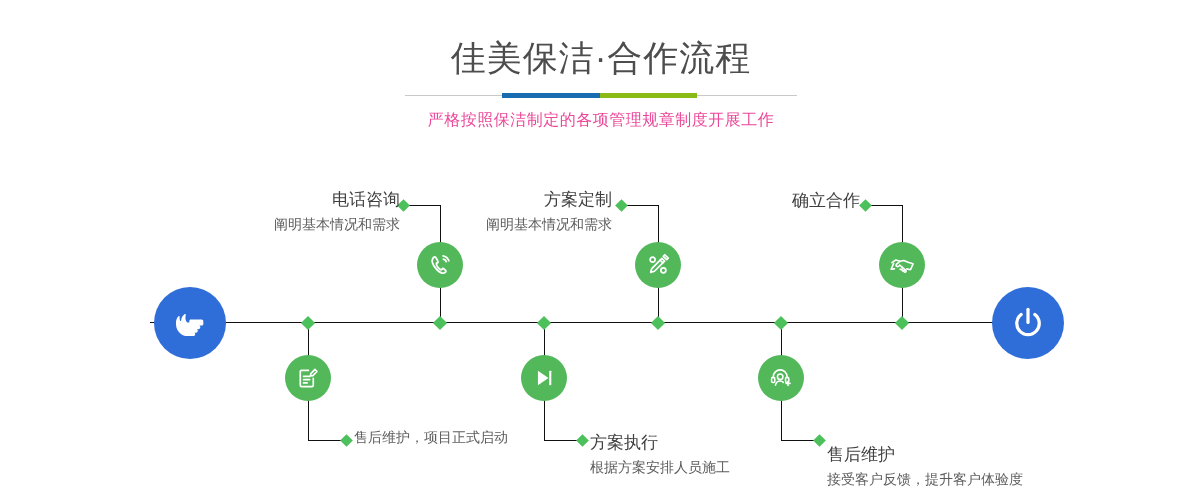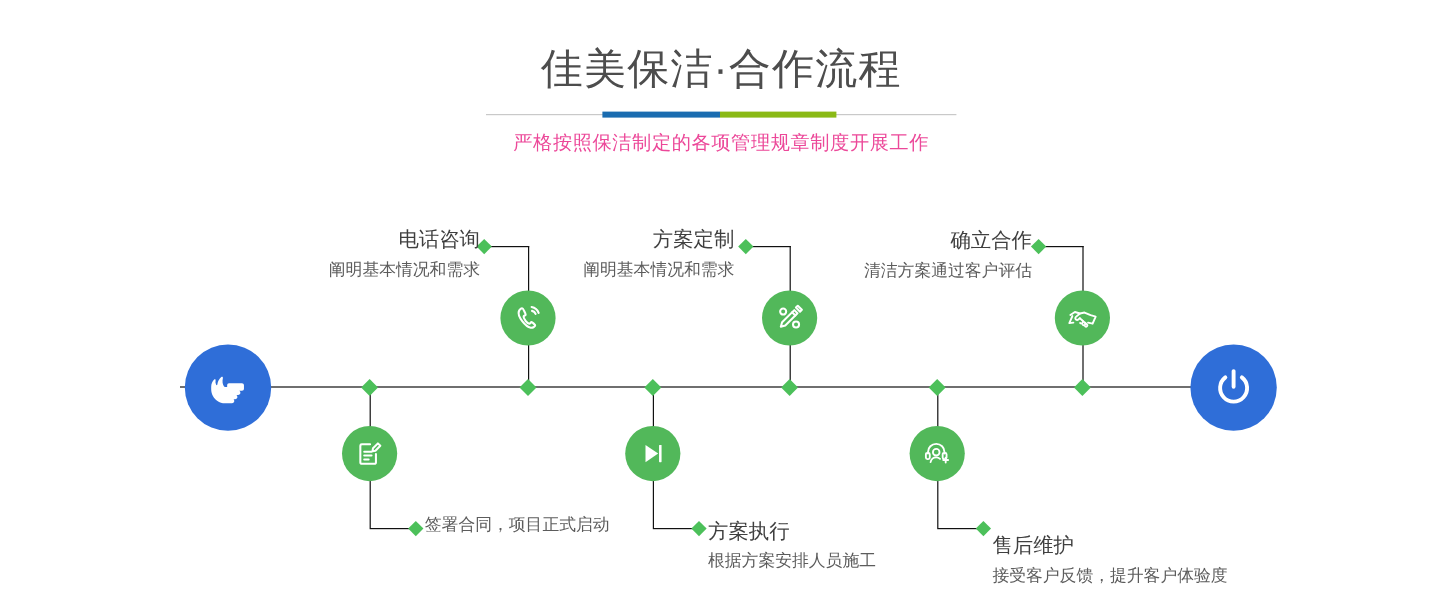--- a/index.html
+++ b/index.html
@@ -226,21 +226,21 @@
         <svg width="26" height="26" viewBox="0 0 32 32" fill="none" stroke="#ffffff" stroke-width="2.1" stroke-linecap="round" stroke-linejoin="round">
           <path d="M22.5 16.5V25a1.5 1.5 0 0 1-1.5 1.5H8A1.5 1.5 0 0 1 6.5 25V8A1.5 1.5 0 0 1 8 6.5h8.5"></path>
           <line x1="10.5" y1="14" x2="18" y2="14"></line>
           <line x1="10.5" y1="18" x2="18" y2="18"></line>
           <line x1="10.5" y1="22" x2="15" y2="22"></line>
           <path d="M19.5 10.5l5-5 2.5 2.5-5 5-3 0.5z"></path>
         </svg>
       </span>
     </div>
     <div class="step-text align-left" style="left:354px; top:424px;">
-      <p class="step-desc">签署合同，项目正式启动</p>
+      <p class="step-desc">售后维护，项目正式启动</p>
     </div>
   </div>
 
   <div class="step">
     <div class="diamond on-axis" style="left:653px; top:318px;"></div>
     <div class="vline" style="left:658px; top:205px; height:117px;"></div>
     <div class="hline" style="left:621px; top:205px; width:38px;"></div>
     <div class="diamond" style="left:617px; top:201px;"></div>
     <div class="node-circle" style="left:635px; top:242px;">
       <span>
@@ -290,21 +290,20 @@
           <path d="M13 11l-4 3.3c-0.8 0.7-0.8 1.9 0 2.6 0.7 0.6 1.7 0.6 2.4 0l1.5-1.2"></path>
           <path d="M12.9 15.7l2.6 2.3c0.7 0.6 0.7 1.7 0 2.3-0.6 0.6-1.6 0.6-2.3 0"></path>
           <path d="M15.5 18l2.4 2.1c0.6 0.6 0.6 1.5 0 2.1-0.6 0.5-1.5 0.5-2.1 0"></path>
           <path d="M18 20.2l1.9 1.6c0.5 0.5 0.5 1.3 0 1.8-0.5 0.4-1.3 0.4-1.8 0"></path>
           <path d="M5.5 13.5l-3 7 4-0.5"></path>
         </svg>
       </span>
     </div>
     <div class="step-text align-right" style="left:460px; width:400px; top:190px;">
       <p class="step-title">确立合作</p>
-      <p class="step-desc">清洁方案通过客户评估</p>
     </div>
   </div>
 
   <div class="step">
     <div class="diamond on-axis" style="left:776px; top:318px;"></div>
     <div class="vline" style="left:781px; top:322px; height:118px;"></div>
     <div class="hline" style="left:781px; top:440px; width:38px;"></div>
     <div class="diamond" style="left:815px; top:436px;"></div>
     <div class="node-circle" style="left:758px; top:355px;">
       <span>

